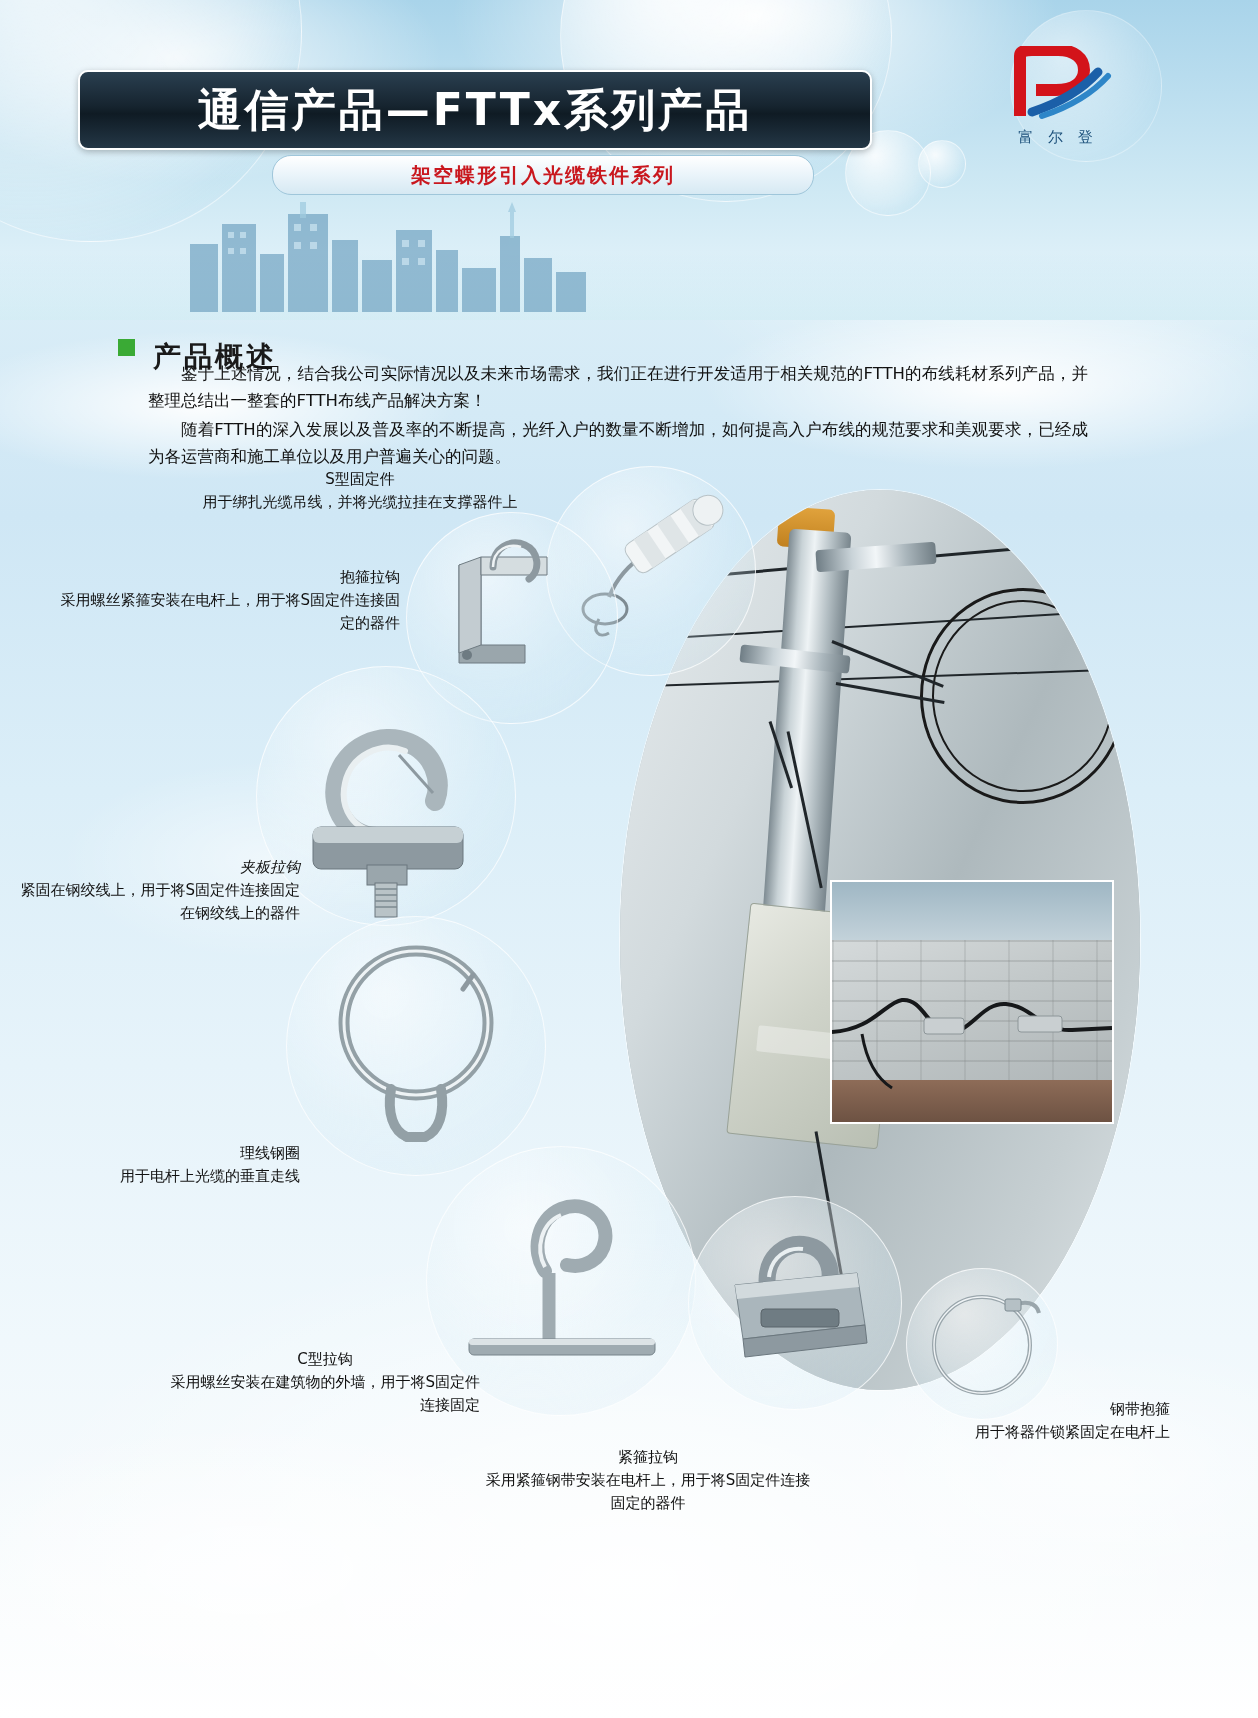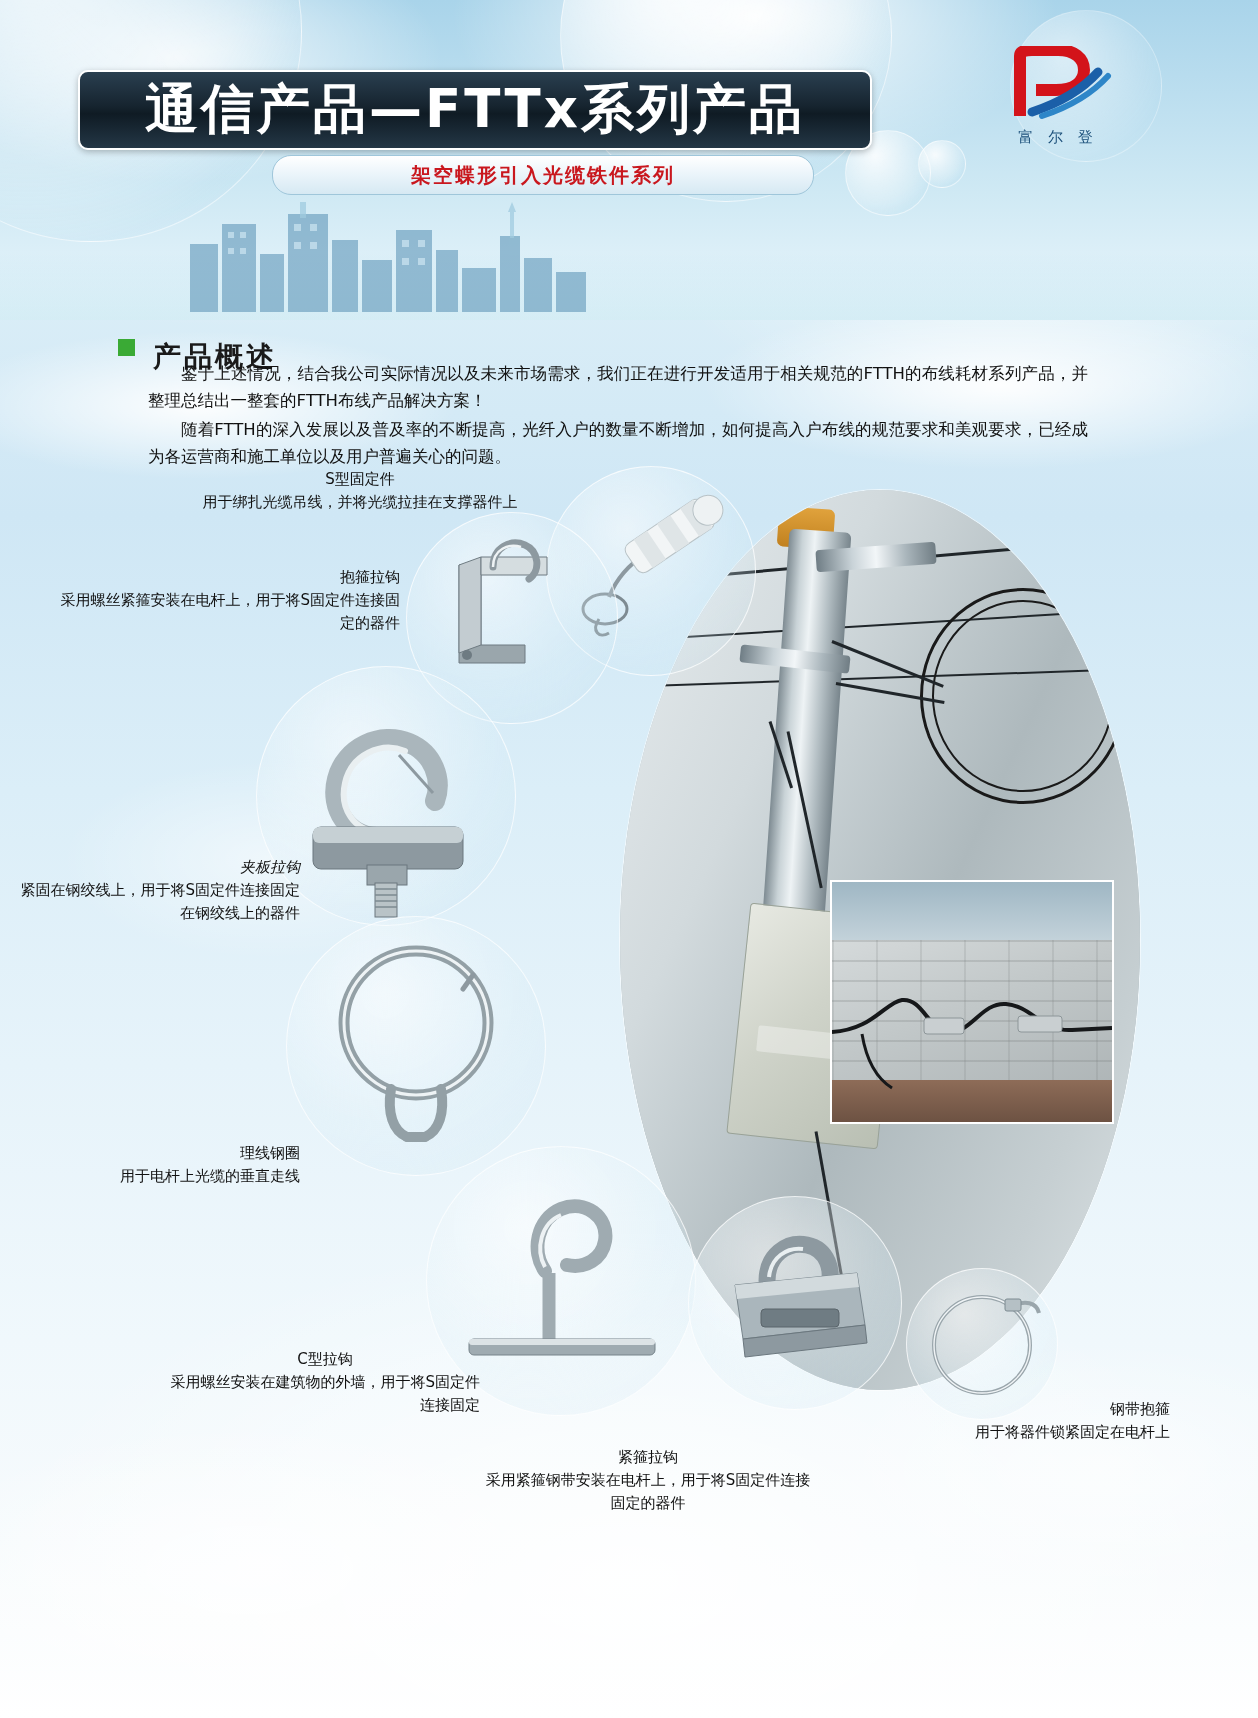--- a/index.html
+++ b/index.html
@@ -105,21 +105,21 @@
     border-radius: 10px;
     background: linear-gradient(180deg, #2a3f50 0%, #16242f 45%, #0f1b24 55%, #243746 100%);
     border: 2px solid #ffffff;
     box-shadow: 0 2px 6px rgba(0,0,0,0.25);
     display: flex;
     align-items: center;
     justify-content: center;
   }
   .title-plate .title-text {
     color: #ffffff;
-    font-size: 53px;
+    font-size: 44px;
     font-weight: bold;
     letter-spacing: 3px;
     font-family: "DejaVu Sans", "Liberation Sans", sans-serif;
   }
   .subtitle-plate {
     position: absolute;
     left: 272px;
     top: 155px;
     width: 540px;
     height: 38px;

